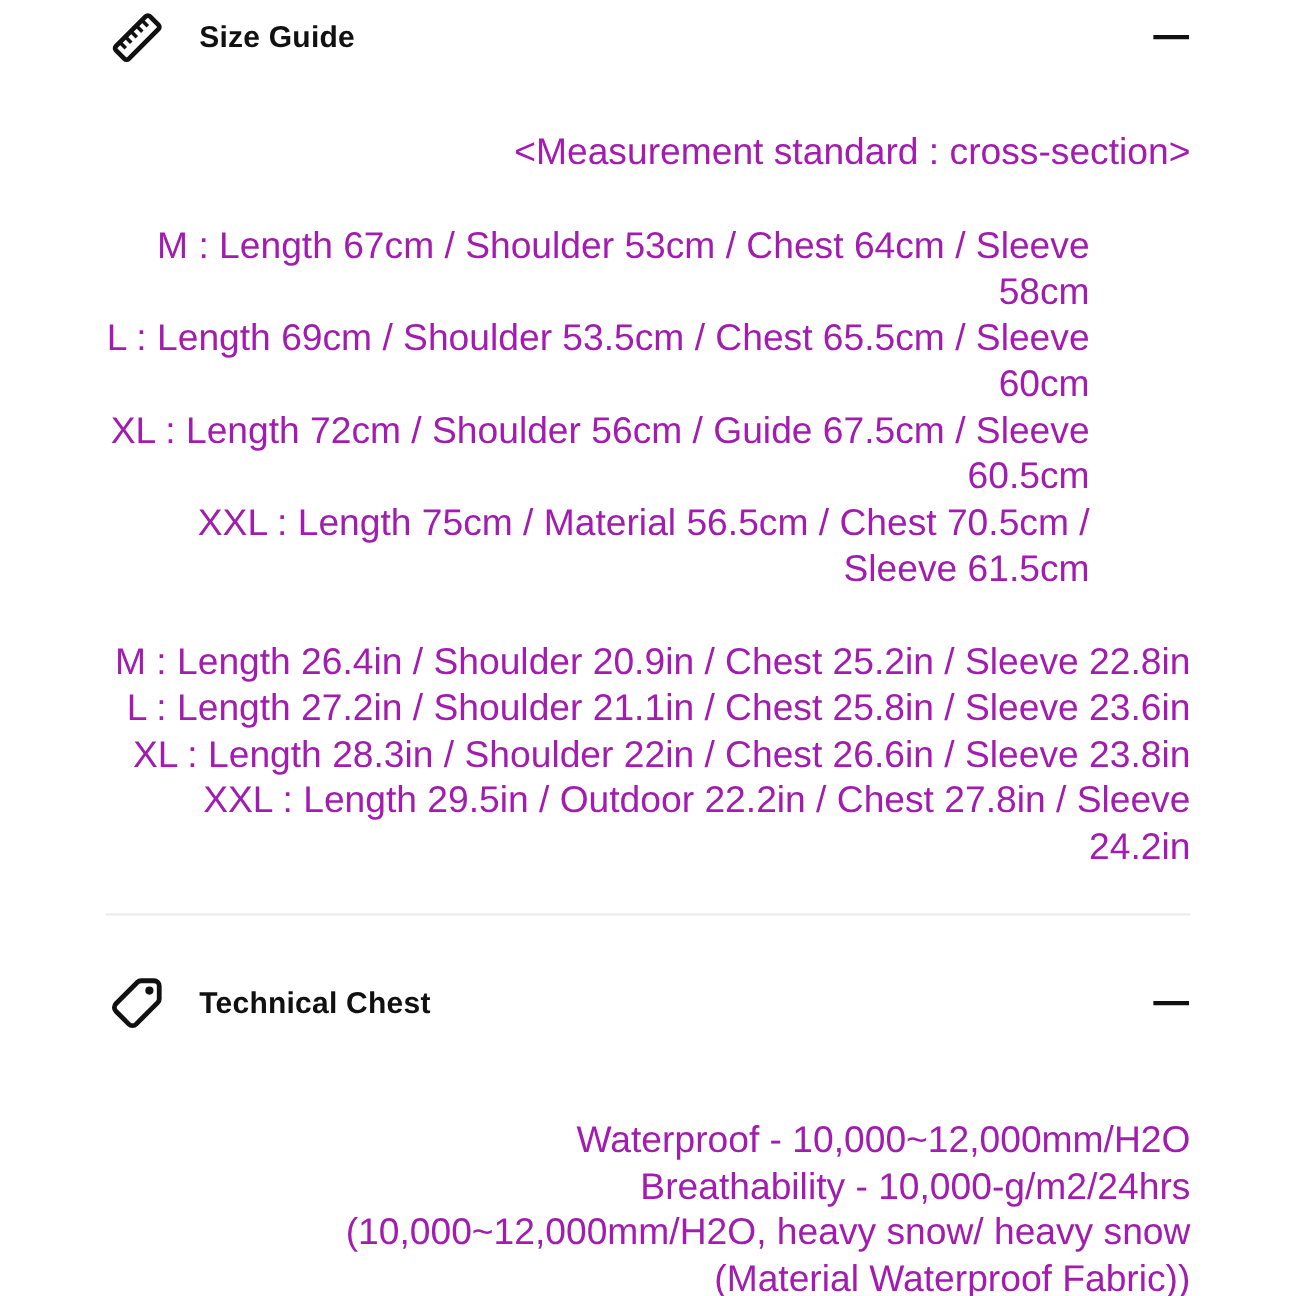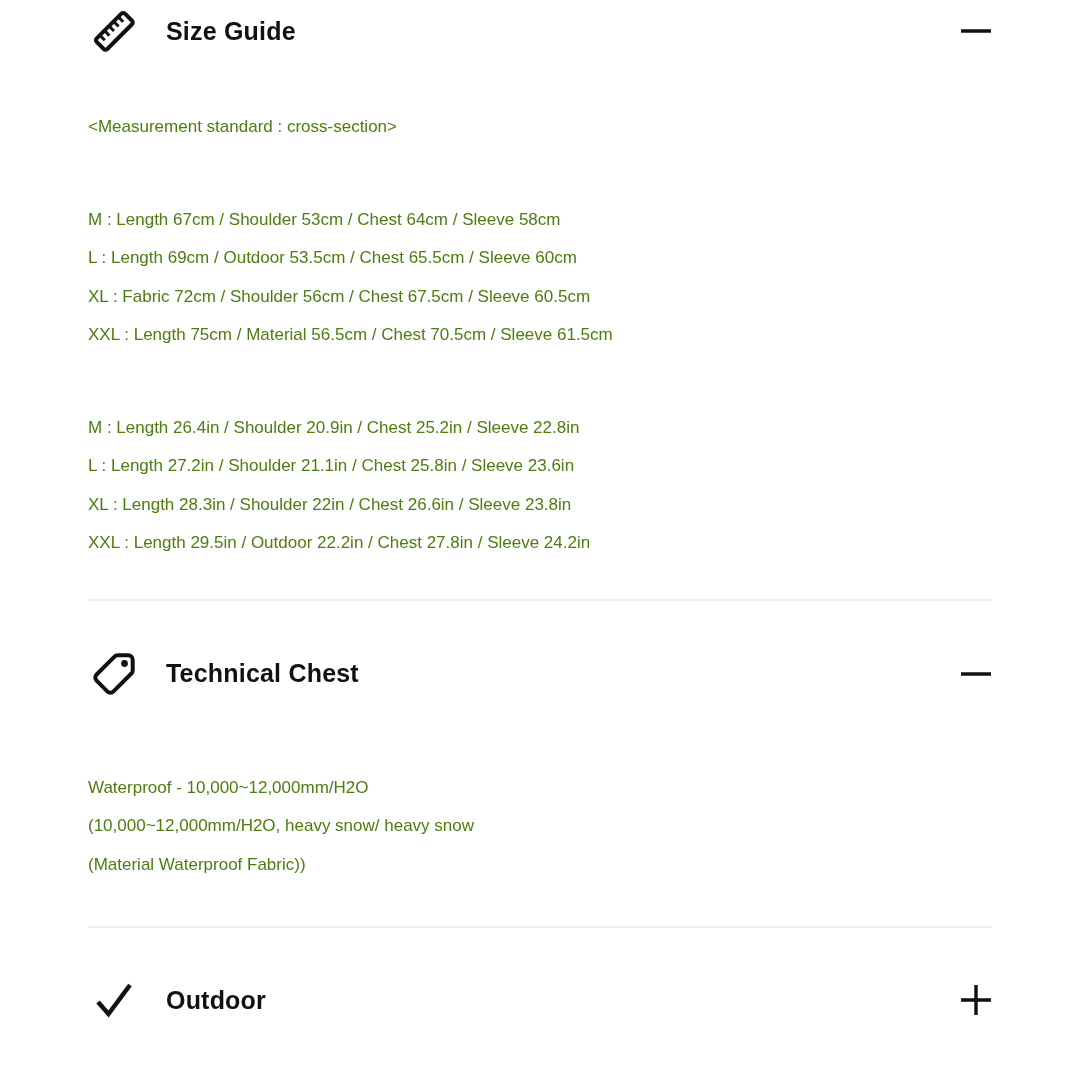--- a/index.html
+++ b/index.html
@@ -6,20 +6,21 @@
   .page {
     position: relative;
     width: 1080px;
     height: 1080px;
     box-sizing: border-box;
     padding: 4px 88px 0 88px;
     background: #ffffff;
     font-family: "Liberation Sans", sans-serif;
     color: #151515;
     overflow: hidden;
+    text-align: right;
   }
   .section-header {
     display: flex;
     align-items: center;
     gap: 26px;
     height: 54px;
     cursor: pointer;
   }
   .section-header .hdr-icon {
     width: 52px;
@@ -39,27 +40,27 @@
     margin-left: auto;
     width: 32px;
     height: 32px;
     display: flex;
     align-items: center;
     justify-content: center;
     flex: 0 0 auto;
     cursor: pointer;
   }
   .body-text {
-    font-size: 17px;
+    font-size: 31px;
     line-height: 38.5px;
-    color: #4d7c0f;
+    color: #a21caf;
   }
   .intro { margin-top: 50px; }
-  .cm-block { margin-top: 54px; max-width: 820px; }
-  .in-block { margin-top: 54px; }
+  .cm-block { margin-top: 39px; max-width: 820px; }
+  .in-block { margin-top: 39px; }
   .tech-block { margin-top: 68px; }
   .divider {
     height: 2px;
     background: #ededed;
     width: 100%;
   }
   .divider-1 { margin-top: 36px; }
   .divider-2 { margin-top: 42px; }
   .header-2 { margin-top: 46px; }
   .header-3 { margin-top: 45px; }
@@ -88,22 +89,22 @@
       <svg width="30" height="30" viewBox="0 0 30 30">
         <line x1="0" y1="15" x2="30" y2="15" stroke="#111111" stroke-width="3.5"></line>
       </svg>
     </span>
   </div>
 
   <div class="body-text intro">&lt;Measurement standard : cross-section&gt;</div>
 
   <div class="body-text cm-block">
     <div>M : Length 67cm / Shoulder 53cm / Chest 64cm / Sleeve 58cm</div>
-    <div>L : Length 69cm / Outdoor 53.5cm / Chest 65.5cm / Sleeve 60cm</div>
-    <div>XL : Fabric 72cm / Shoulder 56cm / Chest 67.5cm / Sleeve 60.5cm</div>
+    <div>L : Length 69cm / Shoulder 53.5cm / Chest 65.5cm / Sleeve 60cm</div>
+    <div>XL : Length 72cm / Shoulder 56cm / Guide 67.5cm / Sleeve 60.5cm</div>
     <div>XXL : Length 75cm / Material 56.5cm / Chest 70.5cm / Sleeve 61.5cm</div>
   </div>
 
   <div class="body-text in-block">
     <div>M : Length 26.4in / Shoulder 20.9in / Chest 25.2in / Sleeve 22.8in</div>
     <div>L : Length 27.2in / Shoulder 21.1in / Chest 25.8in / Sleeve 23.6in</div>
     <div>XL : Length 28.3in / Shoulder 22in / Chest 26.6in / Sleeve 23.8in</div>
     <div>XXL : Length 29.5in / Outdoor 22.2in / Chest 27.8in / Sleeve 24.2in</div>
   </div>
 
@@ -121,20 +122,21 @@
     <span class="section-title">Technical Chest</span>
     <span class="toggle">
       <svg width="30" height="30" viewBox="0 0 30 30">
         <line x1="0" y1="15" x2="30" y2="15" stroke="#111111" stroke-width="3.5"></line>
       </svg>
     </span>
   </div>
 
   <div class="body-text tech-block">
     <div>Waterproof - 10,000~12,000mm/H2O</div>
+    <div>Breathability - 10,000-g/m2/24hrs</div>
     <div>(10,000~12,000mm/H2O, heavy snow/ heavy snow</div>
     <div>(Material Waterproof Fabric))</div>
   </div>
 
   <div class="divider divider-2"></div>
 
   <div class="section-header header-3">
     <span class="hdr-icon">
       <svg width="48" height="48" viewBox="0 0 48 48">
         <path d="M8 26 L18.5 38 L40 9" fill="none" stroke="#111111" stroke-width="4.5" stroke-linecap="butt" stroke-linejoin="miter"></path>

